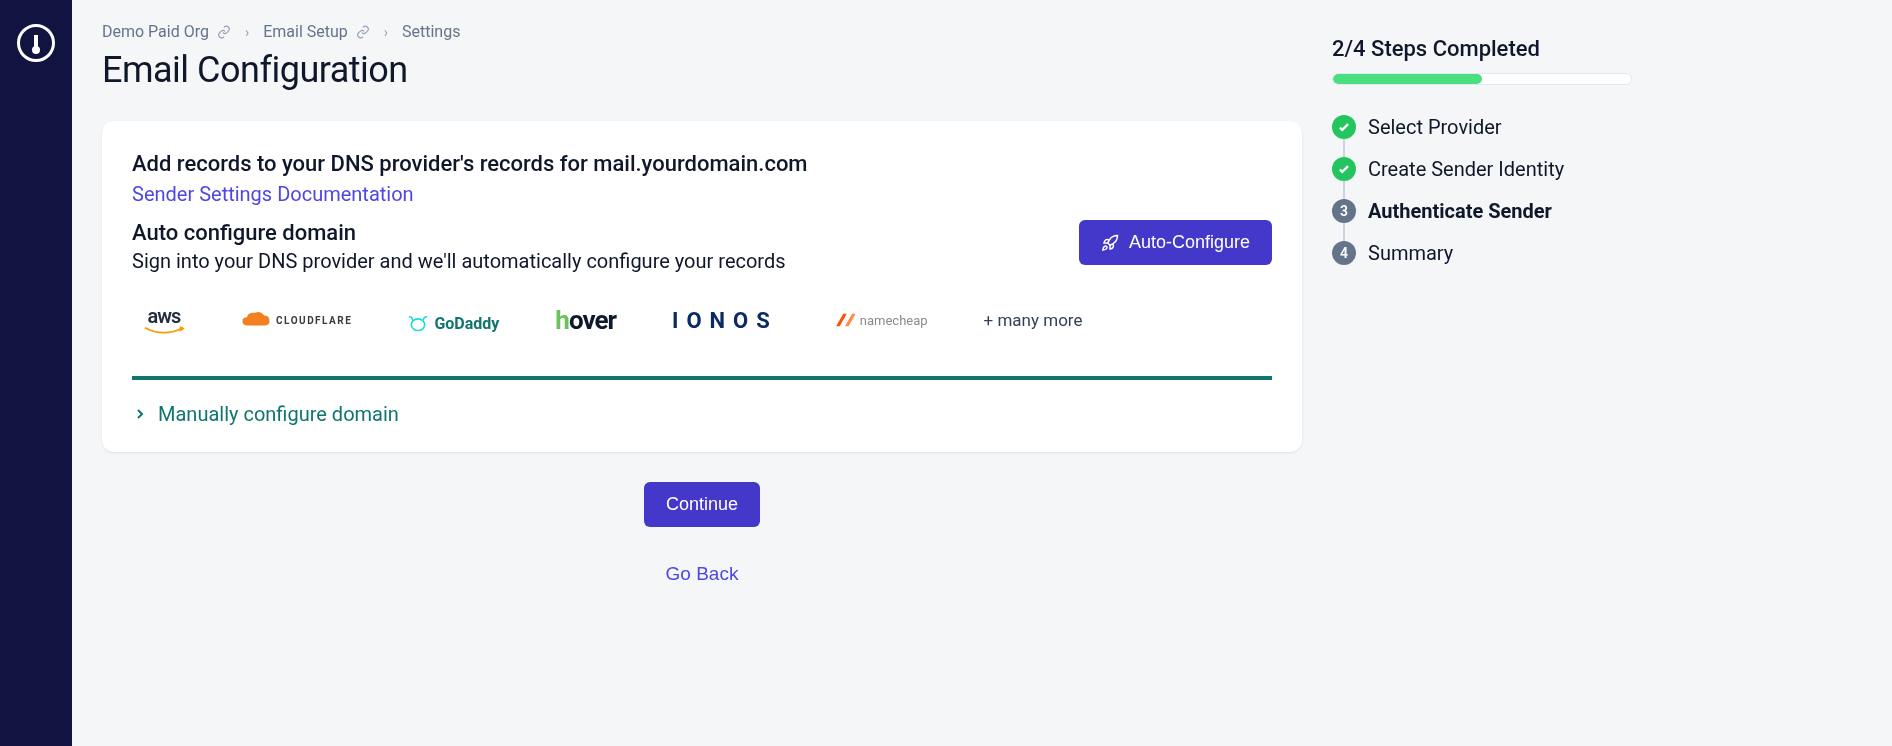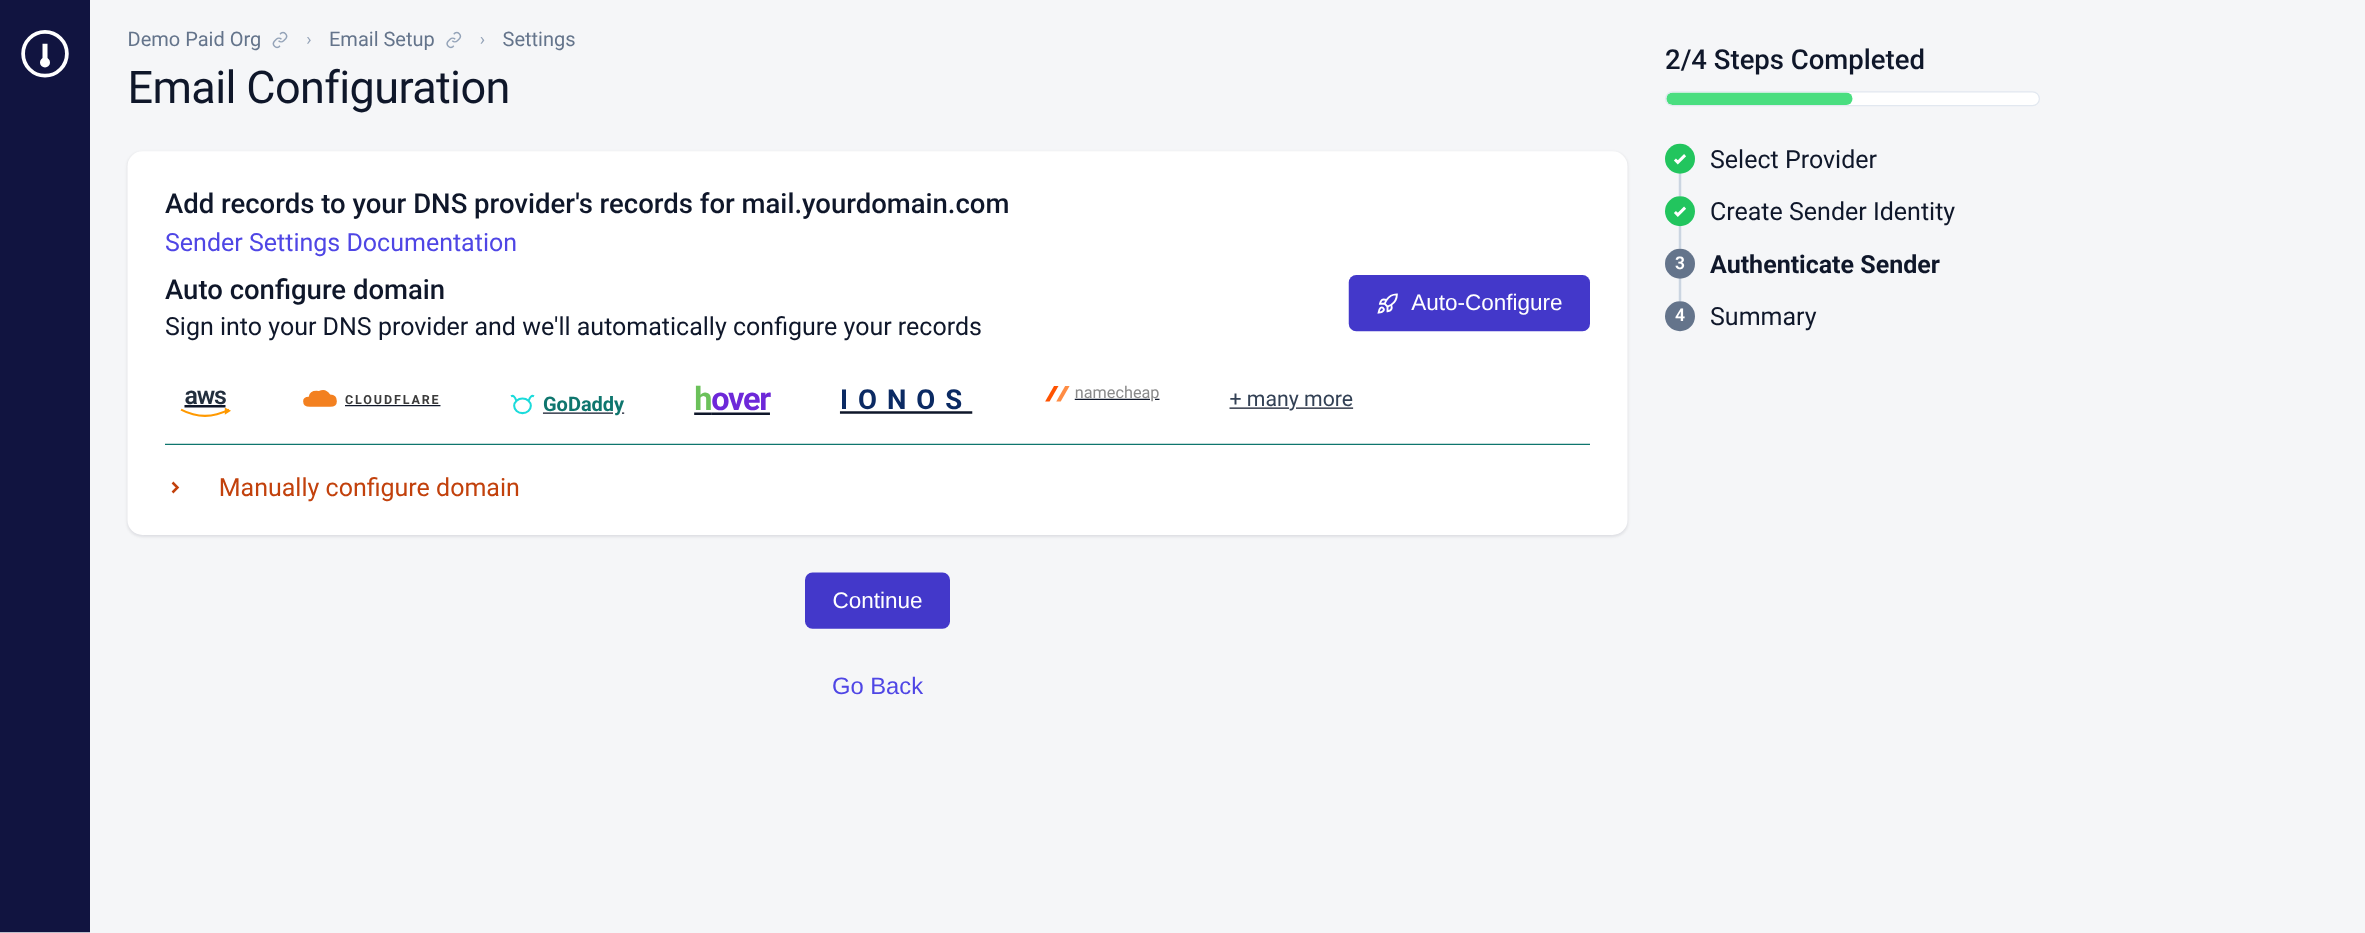--- a/index.html
+++ b/index.html
@@ -66,46 +66,45 @@
 .auto-sub { font-size: 20px; color: #0f172a; }
 .btn {
   display: inline-flex; align-items: center; justify-content: center; gap: 10px;
   border: none; cursor: pointer; font-size: 18px; font-weight: 500;
   border-radius: 6px; padding: 12px 22px;
 }
 .btn-primary { background: #4338ca; color: #fff; }
 .rocket-icon { width: 18px; height: 18px; }
 .providers {
   display: flex; align-items: center; gap: 56px;
-  padding: 18px 0 22px 10px;
-  border-bottom: 1px solid #0f766e;
+  padding: 18px 0 43px 10px;
+  border-bottom: 4px solid #0f766e;
   margin-bottom: 22px;
   flex-wrap: wrap;
-  text-decoration: underline;
 }
 .provider { height: 26px; display: inline-flex; align-items: center; }
 .aws-text { font-size: 20px; font-weight: 600; color: #232f3e; letter-spacing: -1px; }
 .aws-smile { width: 44px; height: 10px; margin-top: -2px; }
 .cf-wrap { display: inline-flex; align-items: center; gap: 6px; }
 .cf-cloud { width: 28px; height: 18px; }
 .cf-text { font-size: 10px; font-weight: 700; letter-spacing: 1.5px; color: #3b3b3b; }
 .gd-wrap { display: inline-flex; align-items: flex-end; gap: 6px; color: #0f766e; }
 .gd-head { width: 20px; height: 20px; }
 .gd-text { font-size: 16px; font-weight: 700; }
 .hover-text { font-size: 26px; font-weight: 700; letter-spacing: -1px; }
 .hover-h { color: #6bc15a; }
-.hover-rest { color: #6d28d9; }
+.hover-rest { color: #0f172a; }
 .ionos-text { font-size: 22px; font-weight: 700; letter-spacing: 8px; color: #0b2a63; }
-.nc-wrap { display: inline-flex; align-items: flex-start; gap: 4px; }
+.nc-wrap { display: inline-flex; align-items: center; gap: 4px; }
 .nc-icon { width: 22px; height: 16px; }
 .nc-text { font-size: 13px; color: #8a8a8a; }
 .more-text { font-size: 17px; color: #334155; }
 .manual-link {
-  display: inline-flex; align-items: center; gap: 27px;
-  color: #c2410c; font-size: 20px; text-decoration: none; justify-content: space-between;
+  display: inline-flex; align-items: center; gap: 10px;
+  color: #0f766e; font-size: 20px; text-decoration: none; justify-content: space-between;
 }
 .chev-right { width: 16px; height: 16px; }
 .footer-buttons { display: flex; align-items: center; gap: 26px; margin-top: 30px; flex-direction: column; }
 .btn-secondary { background: transparent; color: #4f46e5; font-size: 19px; padding: 10px 4px; border: none; cursor: pointer; }
 .steps-panel { width: 300px; padding-top: 14px; }
 .steps-title { font-size: 22px; font-weight: 500; color: #0f172a; margin-bottom: 12px; }
 .progress-bar { width: 100%; height: 12px; background: #fff; border: 1px solid #e2e8f0; border-radius: 999px; overflow: hidden; margin-bottom: 30px; }
 .progress-fill { height: 100%; background: #4ade80; border-radius: 999px; }
 .steps-list { display: flex; flex-direction: column; }
 .step-item { display: flex; align-items: center; gap: 12px; font-size: 20px; color: #0f172a; position: relative; }

